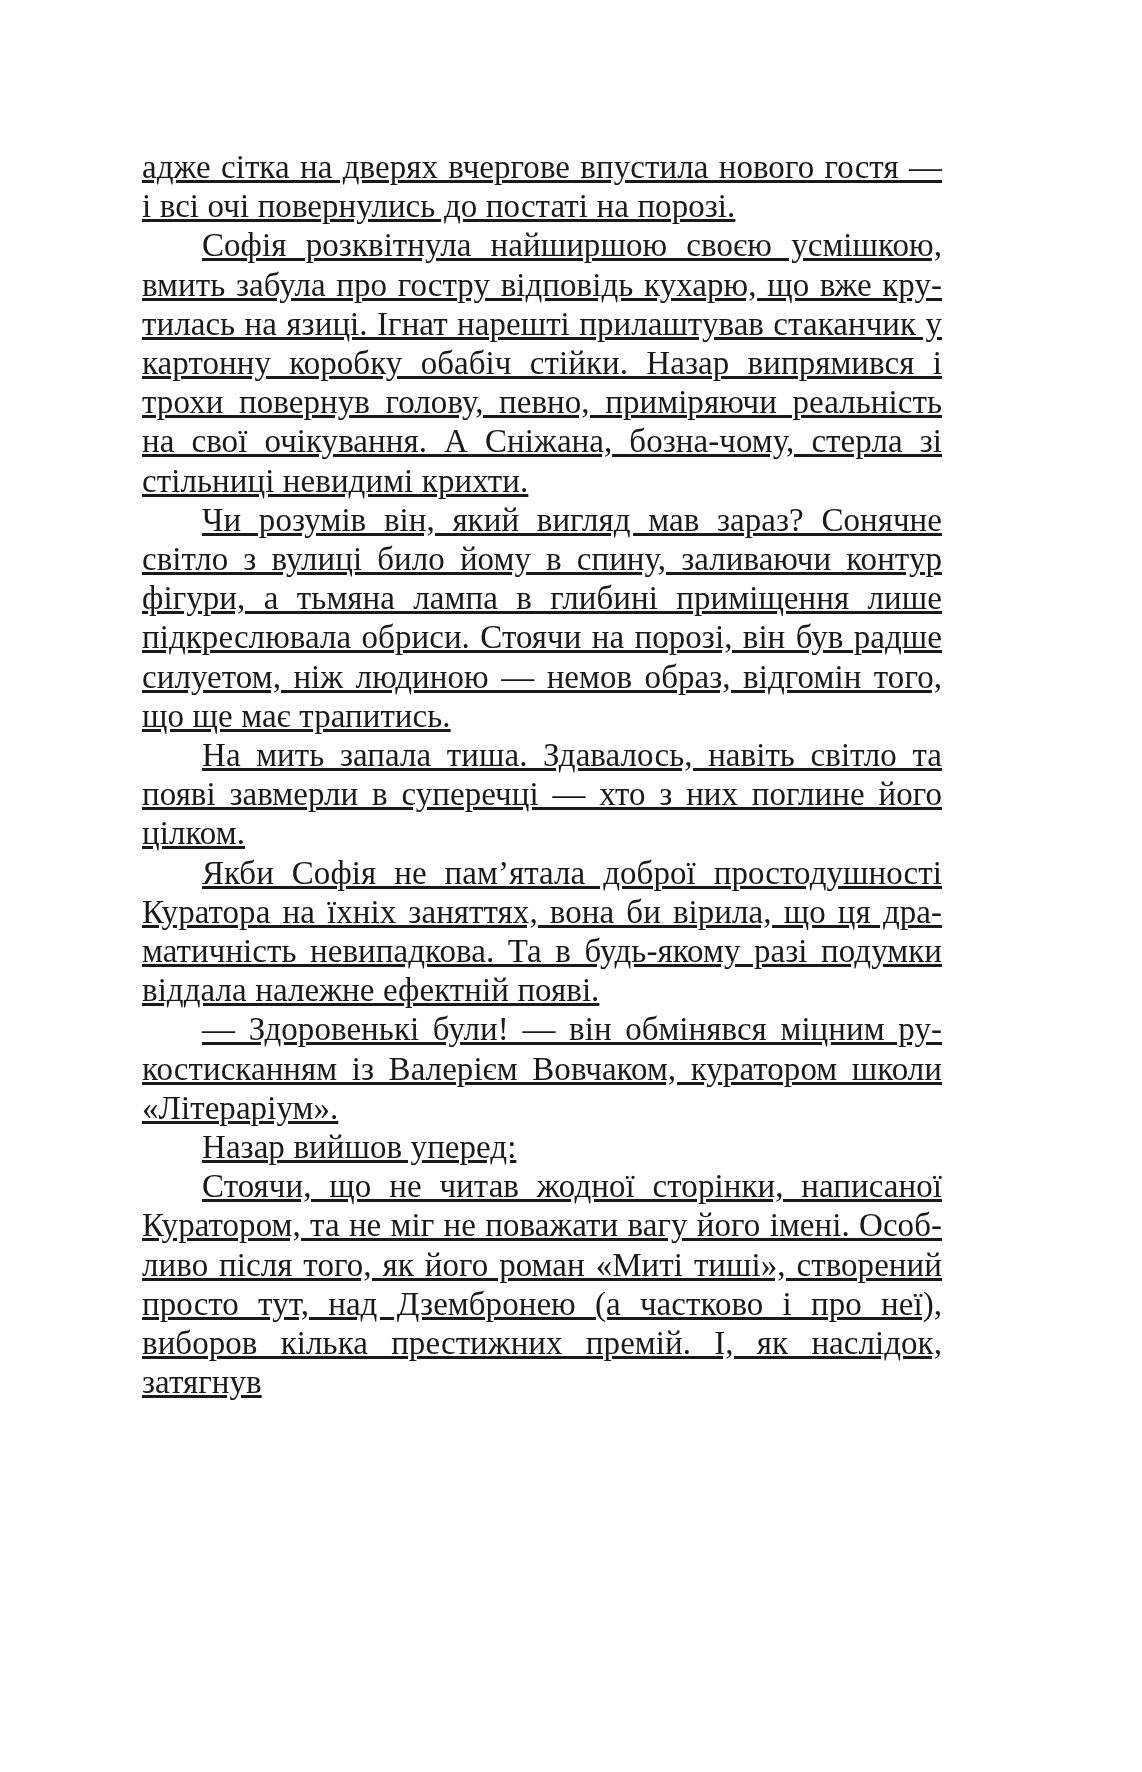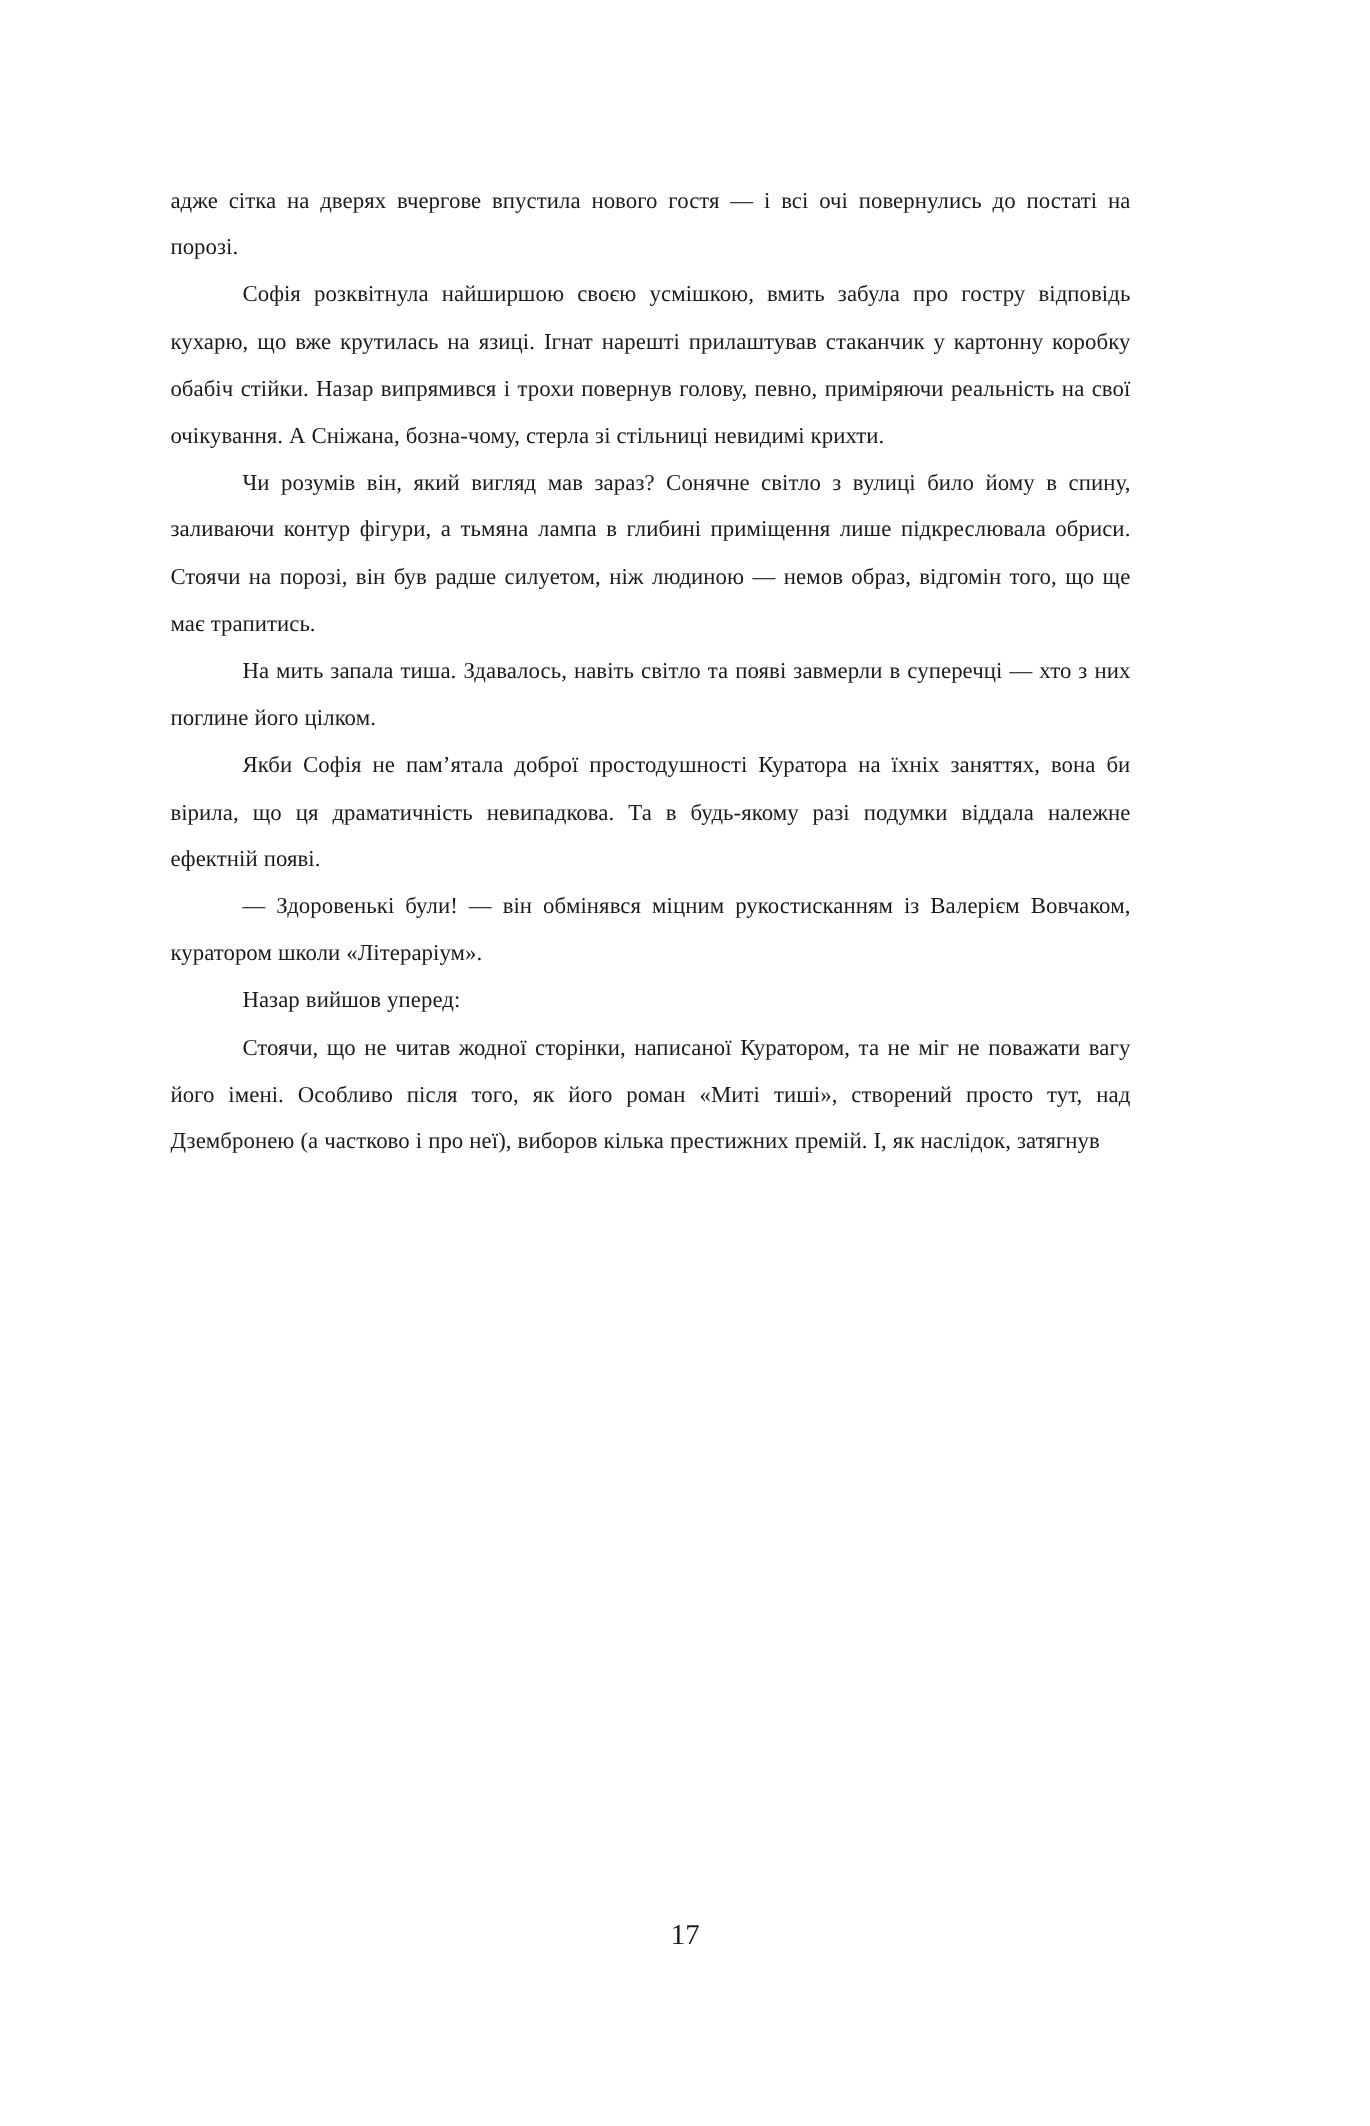--- a/index.html
+++ b/index.html
@@ -26,29 +26,30 @@
 
   .text-block {
     position: absolute;
     left: 142px;
     top: 148px;
     width: 800px;
   }
 
   .para {
     margin: 0;
-    font-size: 19px;
+    font-size: 33px;
     line-height: 39.2px;
     text-align: justify;
     text-justify: inter-word;
     hyphens: manual;
     -webkit-hyphens: manual;
     text-indent: 60px;
     letter-spacing: 0.05px;
     word-spacing: 0.2px;
+    text-decoration: underline;
   }
 
   .para.no-indent {
     text-indent: 0;
   }
 
   .page-number {
     position: absolute;
     left: 0;
     right: 0;
@@ -69,15 +70,14 @@
     <p class="para no-indent">адже сітка на дверях вчергове впустила нового гостя — і всі очі повернулись до постаті на порозі.</p>
     <p class="para">Софія розквітнула найширшою своєю усмішкою, вмить забула про гостру відповідь кухарю, що вже кру­тилась на язиці. Ігнат нарешті прилаштував стаканчик у картонну коробку обабіч стійки. Назар випрямився і трохи повернув голову, певно, приміряючи реальність на свої очікування. А Сніжана, бозна-чому, стерла зі стільниці невидимі крихти.</p>
     <p class="para">Чи розумів він, який вигляд мав зараз? Сонячне світло з вулиці било йому в спину, заливаючи контур фігури, а тьмяна лампа в глибині приміщення лише підкреслювала обриси. Стоячи на порозі, він був радше силуетом, ніж людиною — немов образ, відгомін того, що ще має трапитись.</p>
     <p class="para">На мить запала тиша. Здавалось, навіть світло та появі завмерли в суперечці — хто з них поглине його цілком.</p>
     <p class="para">Якби Софія не пам’ятала доброї простодушності Куратора на їхніх заняттях, вона би вірила, що ця дра­матичність невипадкова. Та в будь-якому разі подумки віддала належне ефектній появі.</p>
     <p class="para">— Здоровенькі були! — він обмінявся міцним ру­костисканням із Валерієм Вовчаком, куратором школи «Літераріум».</p>
     <p class="para">Назар вийшов уперед:</p>
     <p class="para">Стоячи, що не читав жодної сторінки, написаної Куратором, та не міг не поважати вагу його імені. Особ­ливо після того, як його роман «Миті тиші», створений просто тут, над Дзембронею (а частково і про неї), вибо­ров кілька престижних премій. І, як наслідок, затягнув</p>
   </div>
 
-  <div class="page-number">17</div>
 
 </div>
 
 </body></html>

